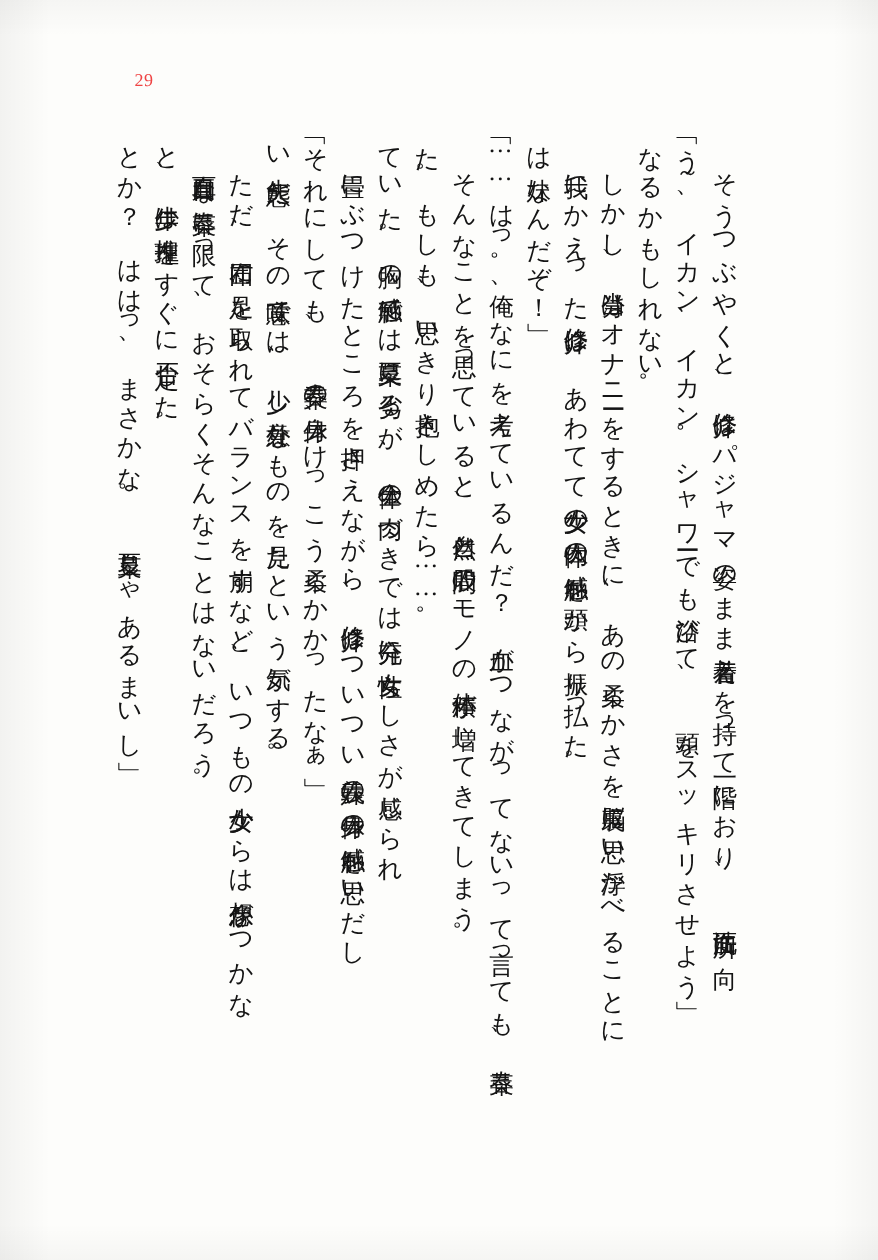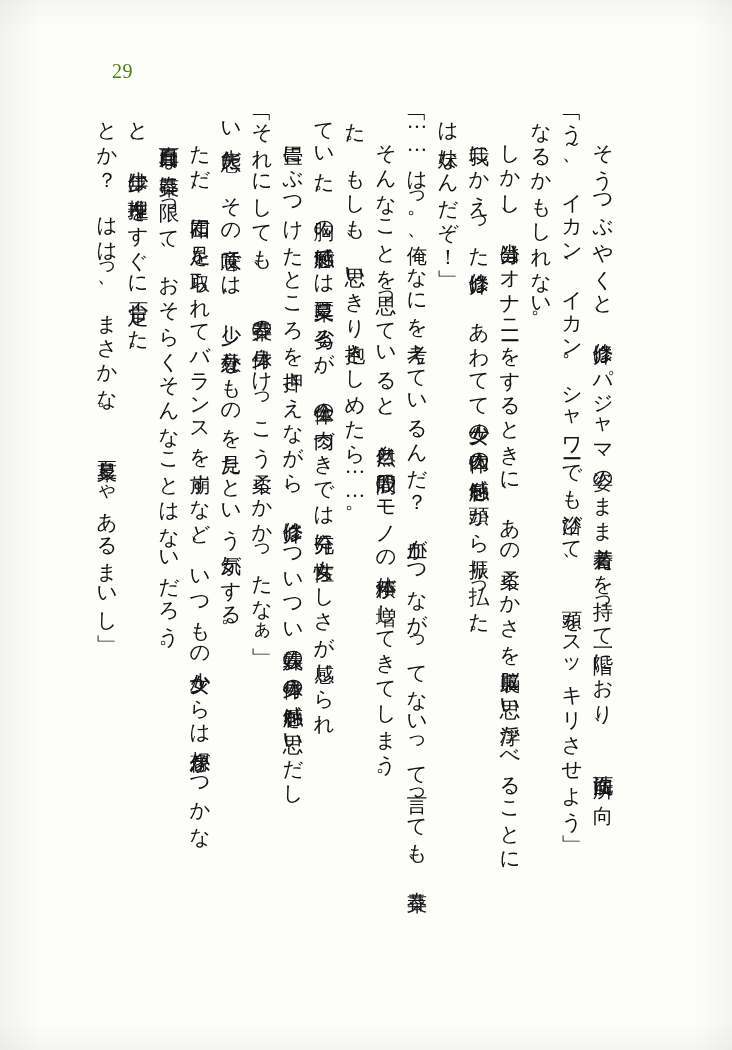--- a/index.html
+++ b/index.html
@@ -32,23 +32,23 @@
       linear-gradient(to right, rgba(0,0,0,0.045) 0px, rgba(0,0,0,0.0) 42px),
       linear-gradient(to left, rgba(0,0,0,0.035) 0px, rgba(0,0,0,0.0) 38px),
       linear-gradient(to bottom, rgba(0,0,0,0.03) 0px, rgba(0,0,0,0.0) 30px),
       linear-gradient(to top, rgba(0,0,0,0.03) 0px, rgba(0,0,0,0.0) 30px);
     pointer-events: none;
   }
   .page-number {
     position: absolute;
     left: 112px;
     top: 60px;
-    font-size: 20px;
+    font-size: 15px;
     letter-spacing: 0.5px;
-    color: #4d7c0f;
+    color: #ef4444;
   }
   
   .body-text {
     position: absolute;
     right: 86px;
     top: 108px;
     height: 852px;
     width: 560px;
     display: flex;
     flex-direction: row;

